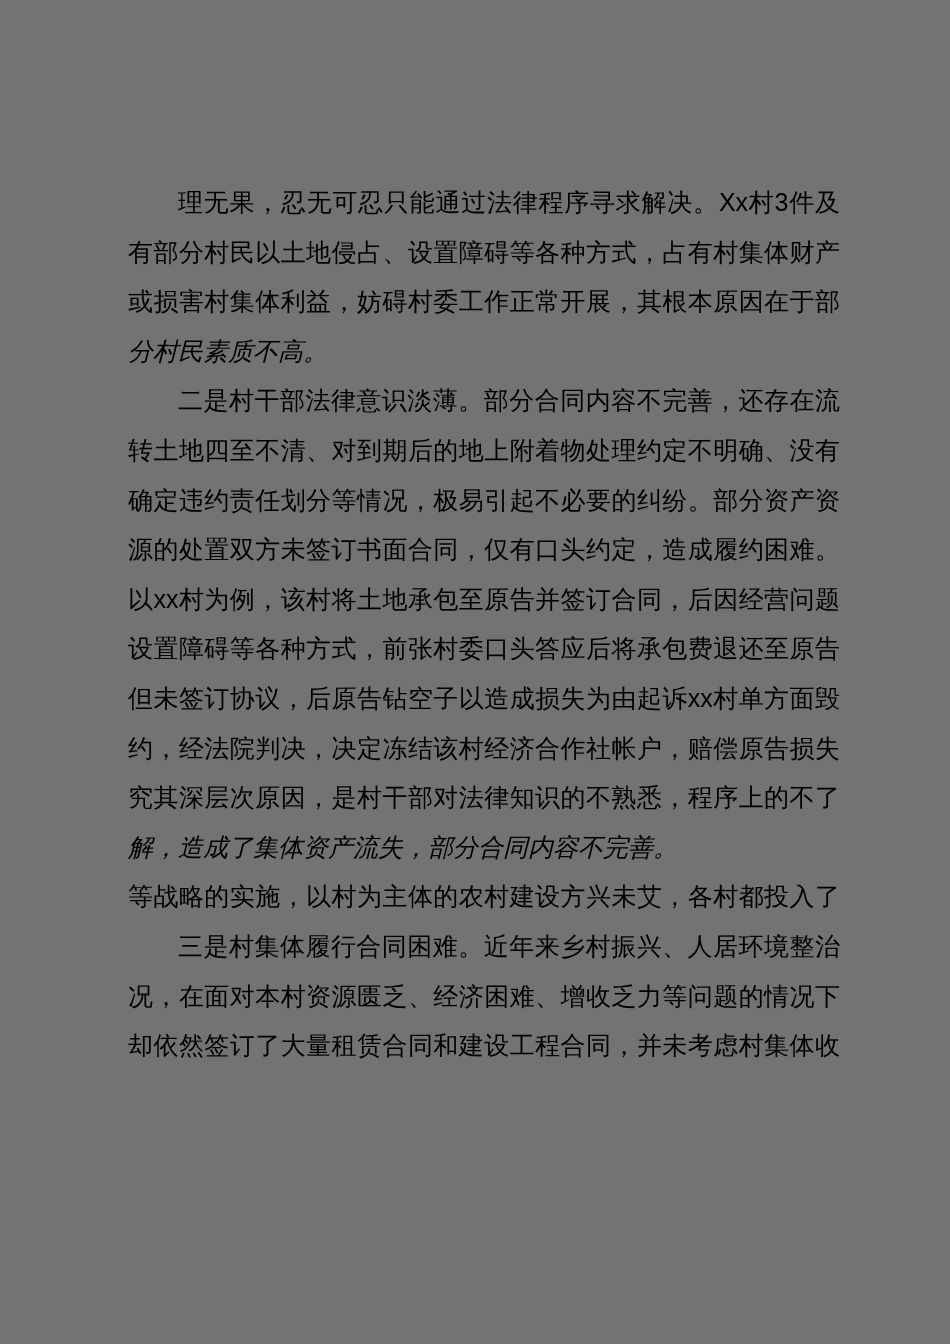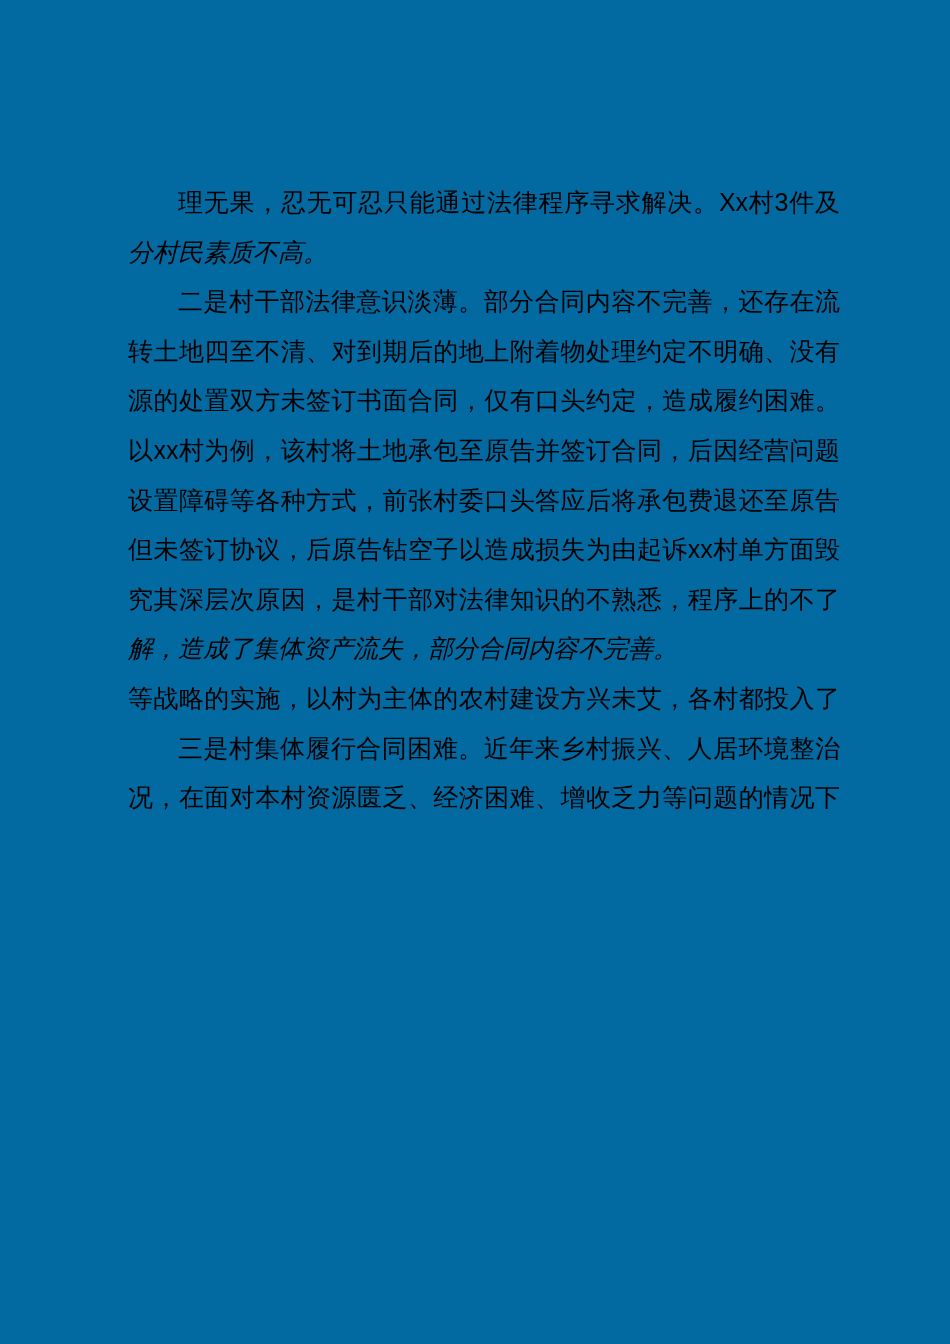--- a/index.html
+++ b/index.html
@@ -9,21 +9,21 @@
     height: 1344px;
     background: #ffffff;
     overflow: hidden;
   }
   .page {
     position: relative;
     box-sizing: border-box;
     width: 950px;
     height: 1344px;
     padding: 178px 110px 0 128px;
-    background: #0369a1;
+    background: #737373;
   }
   .doc-body {
     width: 712px;
   }
   .paragraph {
     margin: 0;
     padding: 0;
   }
   .line {
     font-family: "Liberation Sans", "DejaVu Sans", sans-serif;
@@ -47,31 +47,36 @@
     font-weight: 400;
   }
 </style>
 </head>
 <body>
 
 <div class="page">
   <div class="doc-body" id="doc-body">
       <div class="paragraph">
         <div class="line indent">理无果，忍无可忍只能通过法律程序寻求解决。Xx村3件及</div>
+        <div class="line">有部分村民以土地侵占、设置障碍等各种方式，占有村集体财产</div>
+        <div class="line">或损害村集体利益，妨碍村委工作正常开展，其根本原因在于部</div>
         <div class="line end">分村民素质不高。</div>
       </div>
       <div class="paragraph">
         <div class="line indent"><b>二是</b><span>村干部法律意识淡薄。部分合同内容不完善，还存在流</span></div>
         <div class="line">转土地四至不清、对到期后的地上附着物处理约定不明确、没有</div>
+        <div class="line">确定违约责任划分等情况，极易引起不必要的纠纷。部分资产资</div>
         <div class="line">源的处置双方未签订书面合同，仅有口头约定，造成履约困难。</div>
         <div class="line">以xx村为例，该村将土地承包至原告并签订合同，后因经营问题</div>
         <div class="line">设置障碍等各种方式，前张村委口头答应后将承包费退还至原告</div>
         <div class="line">但未签订协议，后原告钻空子以造成损失为由起诉xx村单方面毁</div>
+        <div class="line">约，经法院判决，决定冻结该村经济合作社帐户，赔偿原告损失</div>
         <div class="line">究其深层次原因，是村干部对法律知识的不熟悉，程序上的不了</div>
         <div class="line end">解，造成了集体资产流失，部分合同内容不完善。</div>
       </div>
       <div class="paragraph">
         <div class="line">等战略的实施，以村为主体的农村建设方兴未艾，各村都投入了</div>
         <div class="line indent"><b>三是</b><span>村集体履行合同困难。近年来乡村振兴、人居环境整治</span></div>
         <div class="line">况，在面对本村资源匮乏、经济困难、增收乏力等问题的情况下</div>
+        <div class="line">却依然签订了大量租赁合同和建设工程合同，并未考虑村集体收</div>
       </div>
     </div>
 </div>
 
 </body></html>

